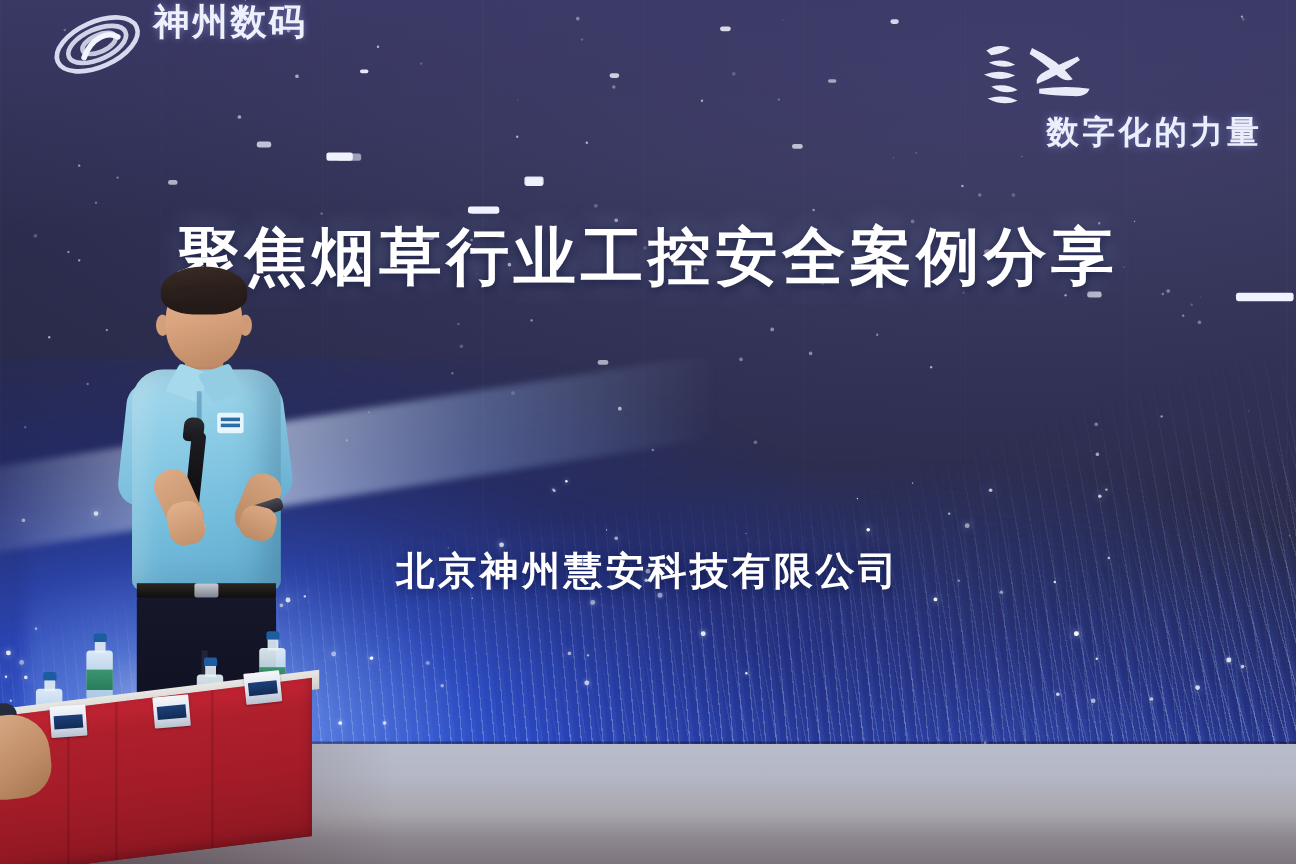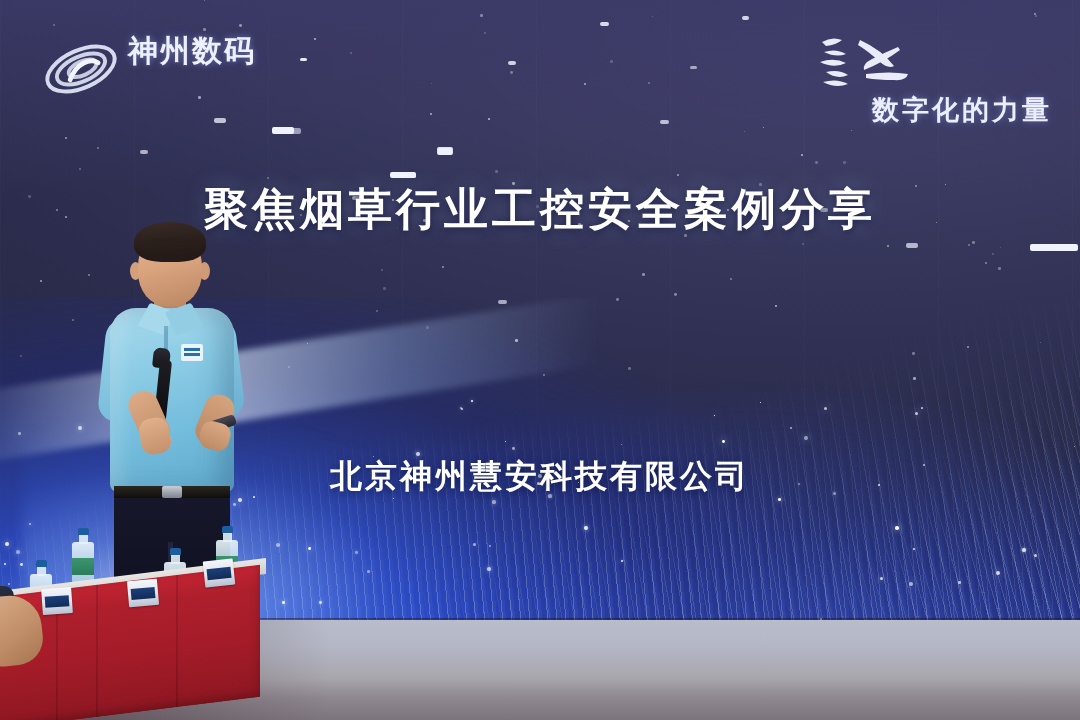--- a/index.html
+++ b/index.html
@@ -105,21 +105,21 @@
   .floor-shadowline{
     position:absolute;left:0;top:618px;width:1080px;height:4px;
     background:linear-gradient(180deg,rgba(20,18,40,.55),rgba(20,18,40,0));
   }
   .floor-left-dark{
     position:absolute;left:0;top:620px;width:330px;height:100px;
     background:linear-gradient(90deg,rgba(60,40,45,.55),rgba(90,80,90,0));
   }
 
   
-  .logo-left{position:absolute;left:42px;top:32px;width:250px;height:78px;}
+  .logo-left{position:absolute;left:42px;top:0;width:250px;height:78px;}
   .swirl-mark{
     position:absolute;left:0;top:4px;width:78px;height:66px;
   }
   .logo-left-text{position:absolute;left:86px;top:2px;width:166px;}
   .logo-cn{
     font-size:30px;letter-spacing:2px;color:#eef0fb;font-weight:700;
     line-height:34px;text-shadow:0 0 6px rgba(160,180,255,.5);
     font-family:"DejaVu Sans","Liberation Sans",sans-serif;
   }
   .logo-en{
@@ -135,21 +135,21 @@
   .logo-right-sub{
     position:absolute;right:10px;top:60px;
     font-size:27px;font-weight:700;color:#eceffb;letter-spacing:3px;
     text-shadow:0 0 7px rgba(150,170,255,.45);
     font-family:"DejaVu Sans","Liberation Sans",sans-serif;
   }
 
   
   .slide-title{
     position:absolute;left:0;top:180px;width:1080px;text-align:center;
-    font-size:44px;font-weight:700;color:#ffffff;letter-spacing:4px;
+    font-size:52px;font-weight:700;color:#ffffff;letter-spacing:4px;
     text-shadow:0 2px 10px rgba(10,14,50,.85), 0 0 20px rgba(190,210,255,.35);
     font-family:"DejaVu Sans","Liberation Sans",sans-serif;
     white-space:nowrap;
   }
   .slide-date{
     position:absolute;left:0;top:348px;width:1080px;text-align:center;
     font-size:30px;font-weight:700;color:#f6f8ff;letter-spacing:2px;
     text-shadow:0 2px 8px rgba(10,14,50,.8);
     font-family:"DejaVu Sans","Liberation Sans",sans-serif;
   }

